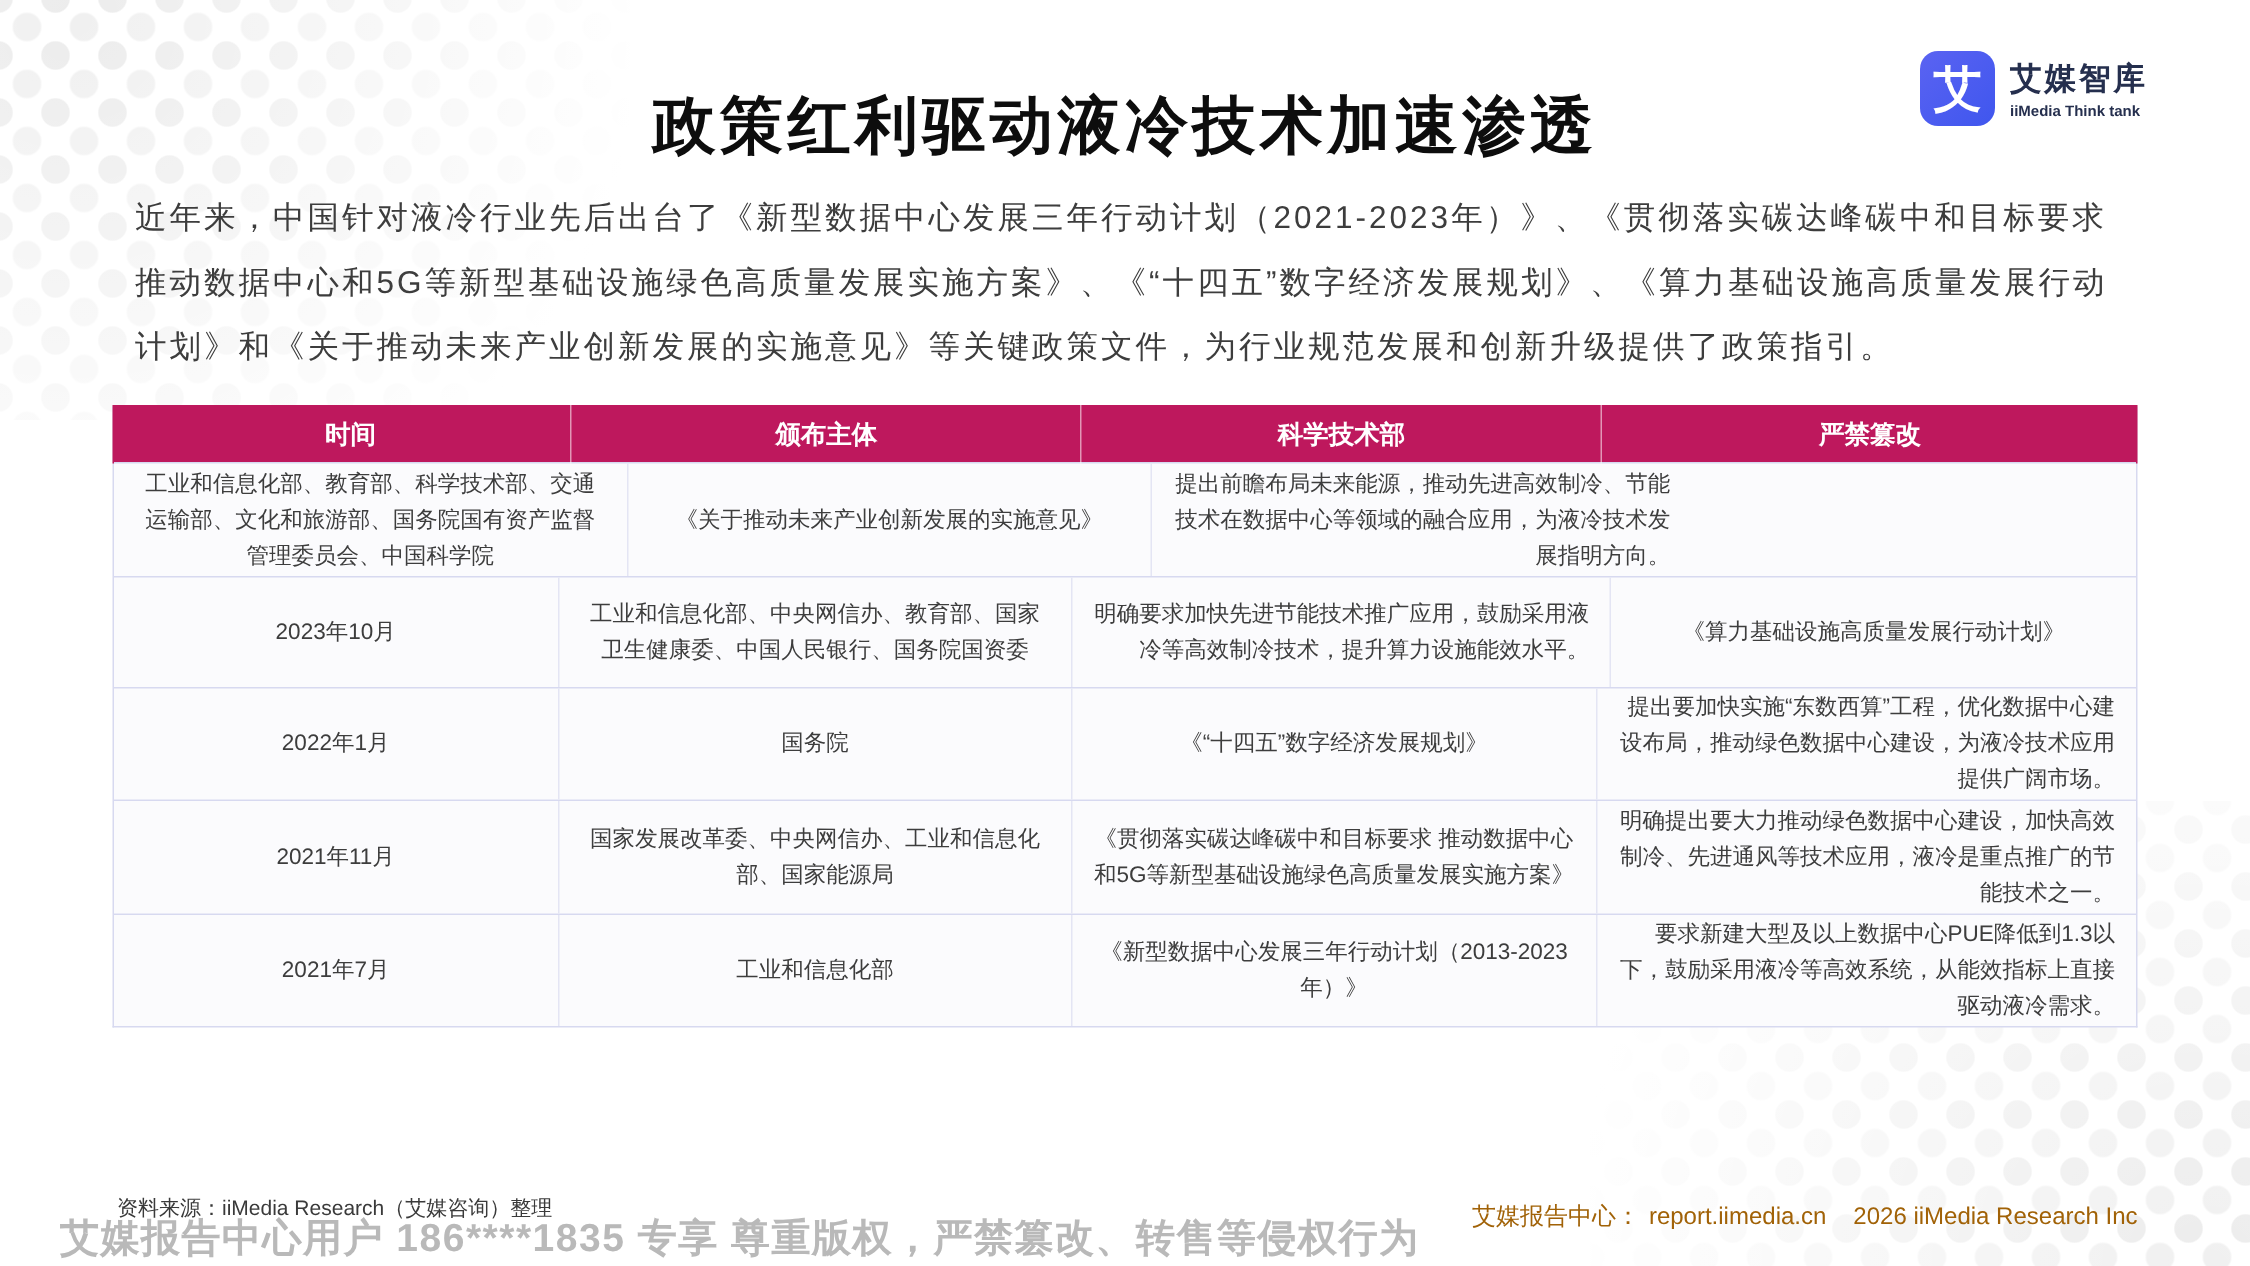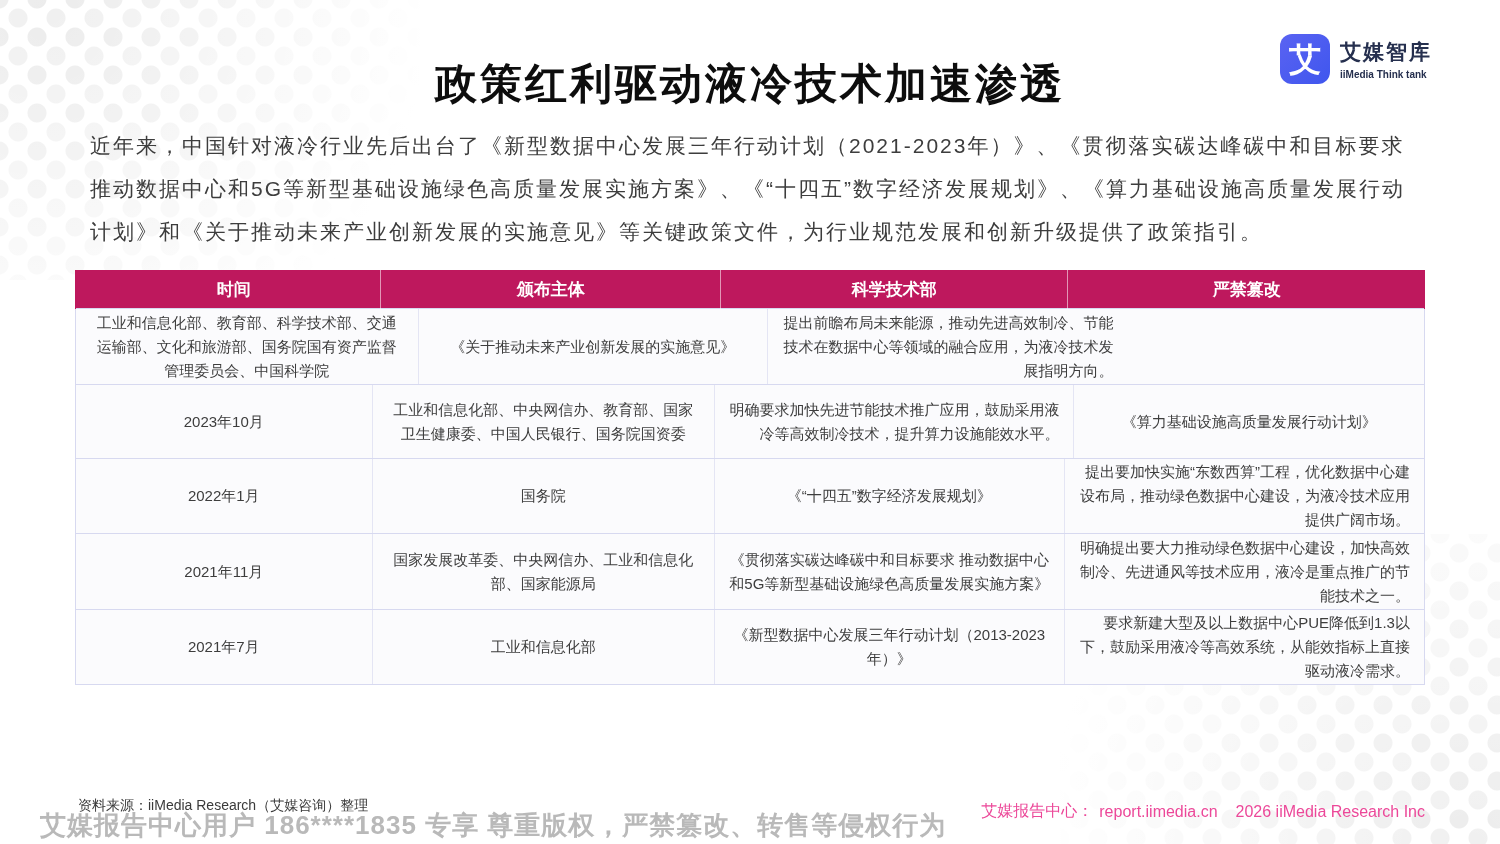--- a/index.html
+++ b/index.html
@@ -140,21 +140,21 @@
     font-weight: 600;
     letter-spacing: 1px;
     color: #b9b9b9;
     z-index: 3;
     white-space: nowrap;
   }
   .report-center {
     position: absolute;
     right: 75px; top: 801px;
     font-size: 16px;
-    color: #ec4899;
+    color: #a16207;
     z-index: 4;
     display: flex;
     align-items: center;
   }
   .report-center .gap-sm { width: 6px; }
   .report-center .gap-lg { width: 18px; }
 </style>
 </head>
 <body>
 

